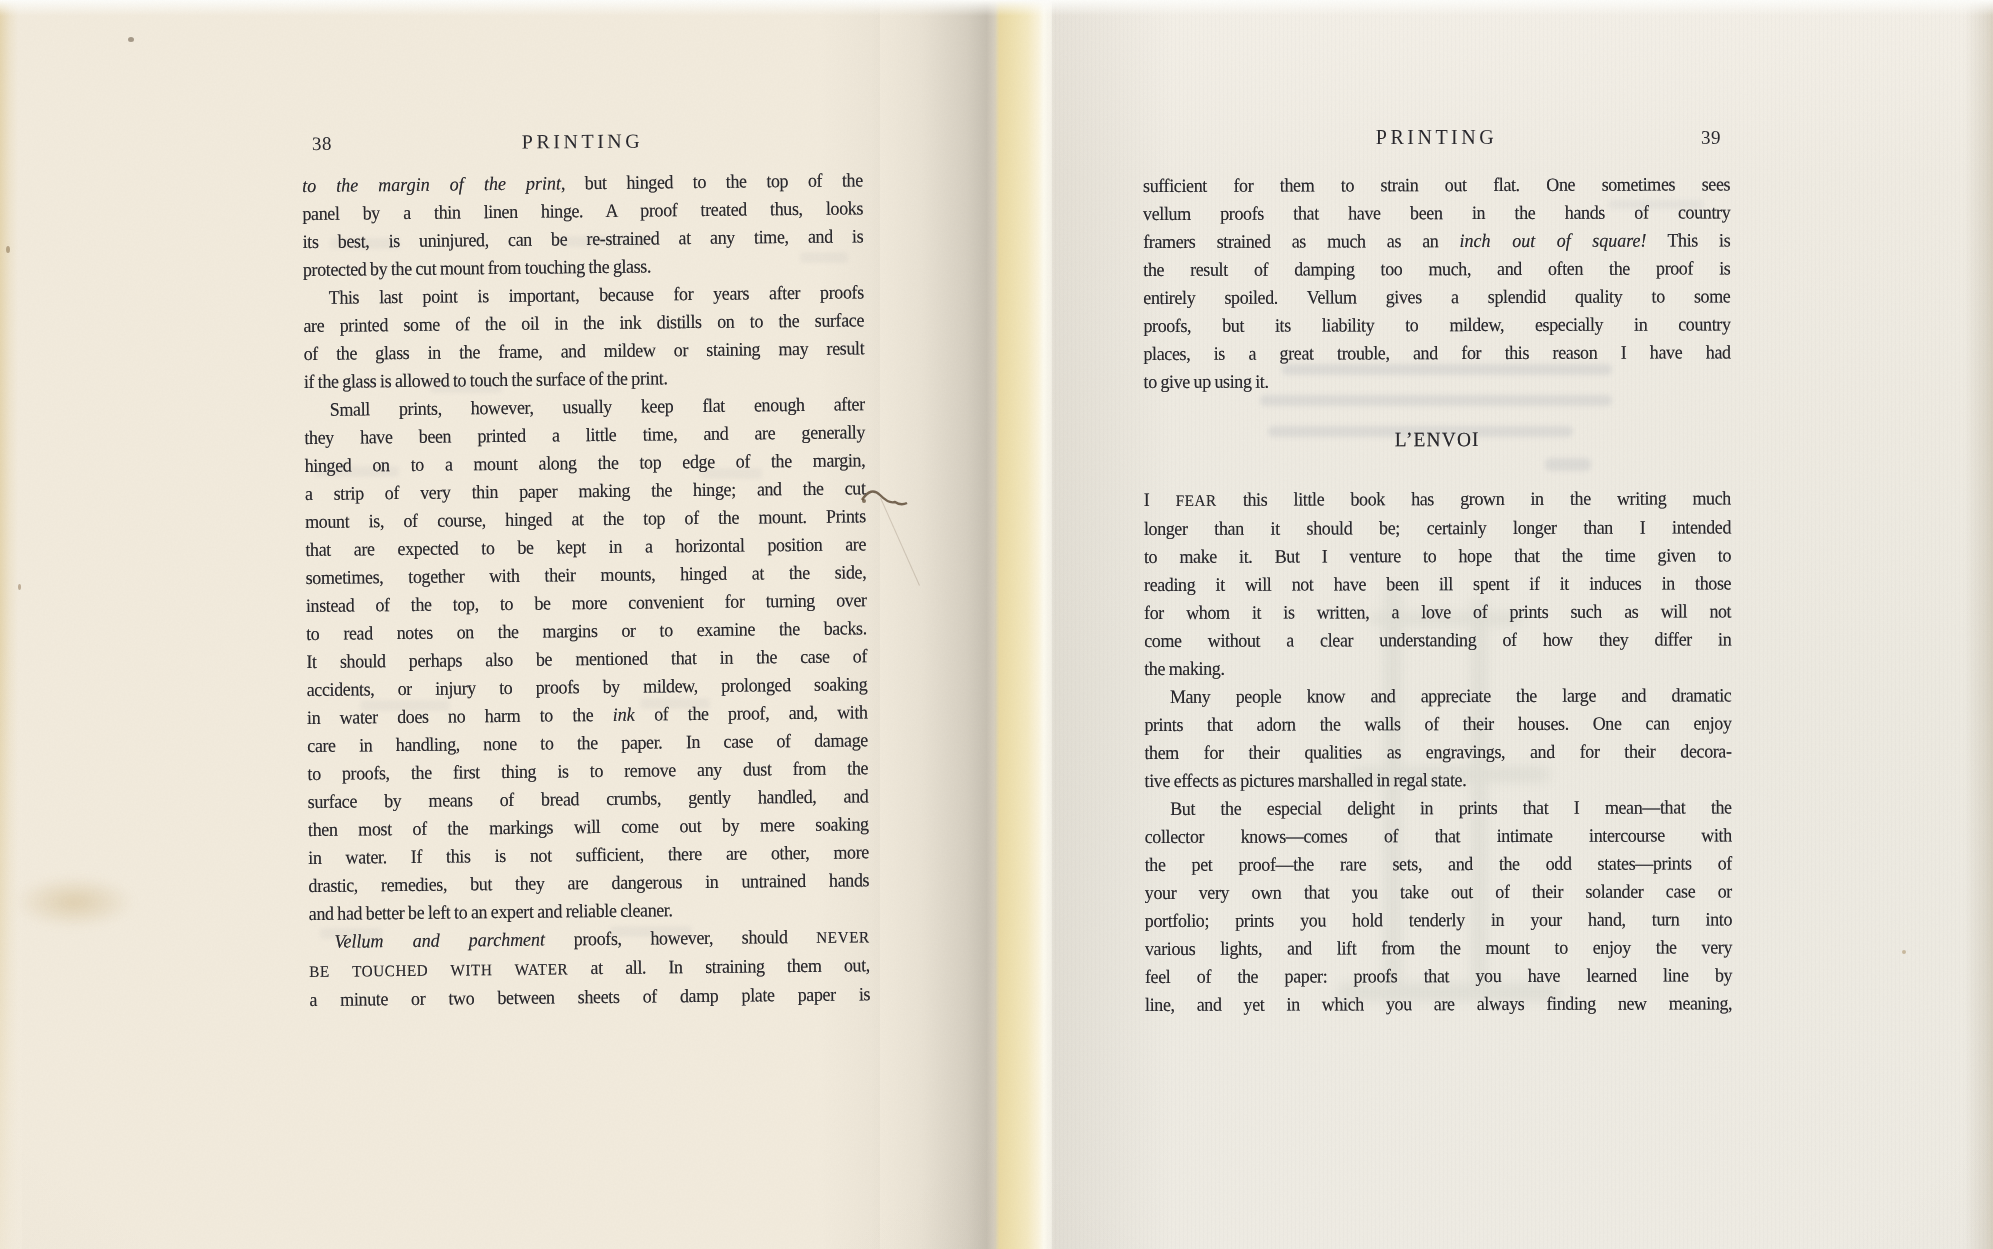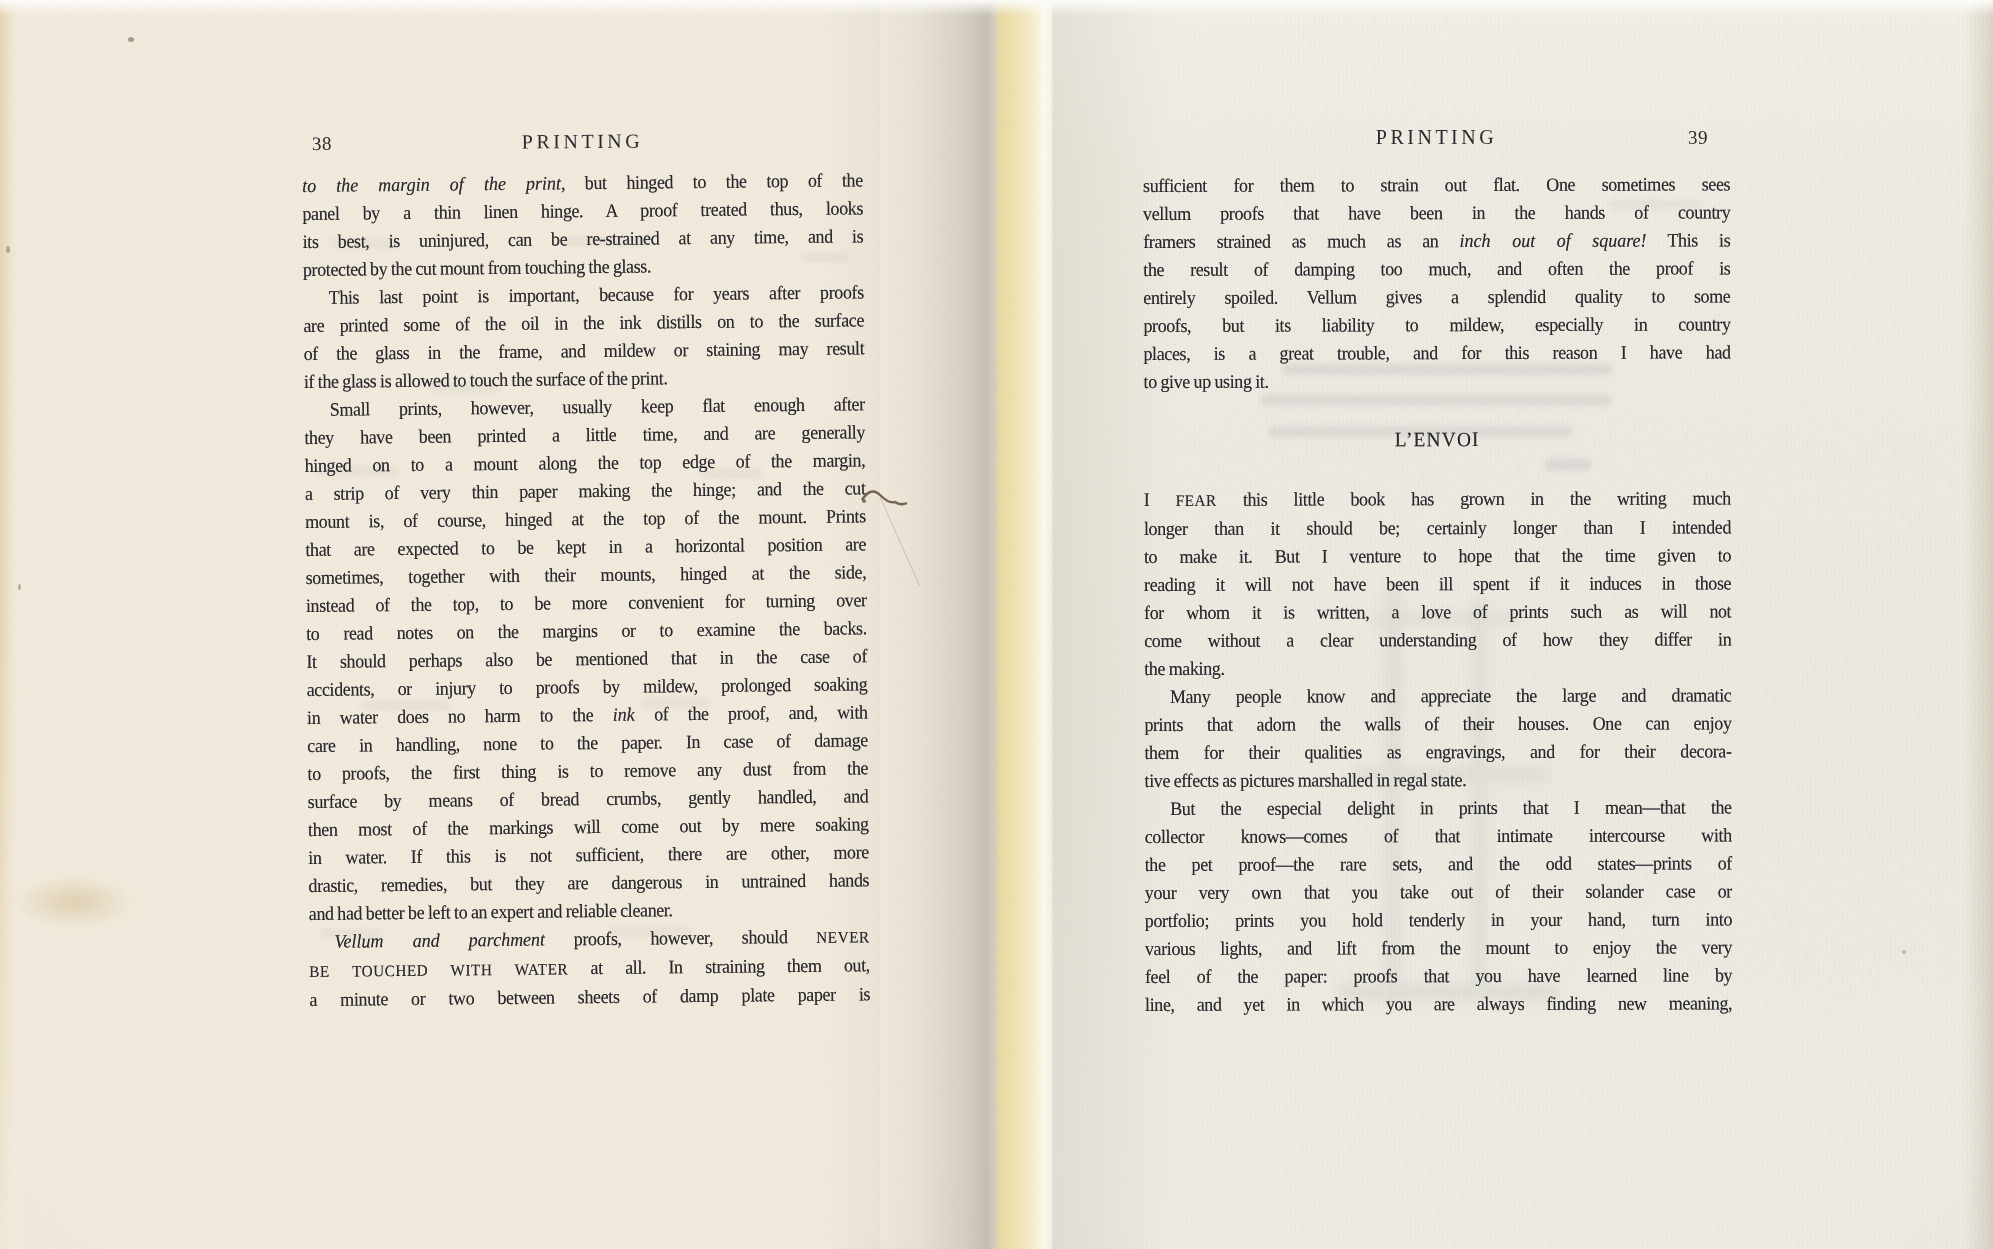--- a/index.html
+++ b/index.html
@@ -55,21 +55,21 @@
     background:linear-gradient(90deg,rgba(0,0,0,0) 0%,rgba(139,124,94,.16) 72%,rgba(152,134,98,.27) 100%);}
   .top-band{position:absolute;left:0;top:0;width:1993px;height:16px;pointer-events:none;
     background:linear-gradient(180deg,#fdfdfa,rgba(253,253,250,0));}
   
   .hdr{position:absolute;height:26px;color:#2a292e;}
   .hdr .running{display:block;text-align:center;font-size:20px;letter-spacing:3.5px;}
   .hdr .pagenum{position:absolute;top:1px;font-size:19px;letter-spacing:.5px;}
   .hdr-left{left:302px;top:130px;width:561px;transform:rotate(-.4deg);}
   .hdr-left .pagenum{left:10px;}
   .hdr-right{left:1143px;top:126px;width:587px;}
-  .hdr-right .pagenum{right:22px;}
+  .hdr-right .pagenum{right:9px;}
   .bodyblock{
     position:absolute;top:172px;font-size:19px;line-height:28px;color:#2a292e;
     letter-spacing:-.4px;word-spacing:-.5px;
     text-shadow:0 0 .45px rgba(42,41,46,.55);
     transform-origin:left top;
   }
   .body-left{left:302px;width:592px;transform:scaleX(.947) rotate(-.55deg);}
   .body-right{left:1143px;width:620px;transform:scaleX(.947) rotate(-.15deg);}
   .ln{text-align:justify;text-align-last:justify;}
   .ln.end{text-align-last:left;}

